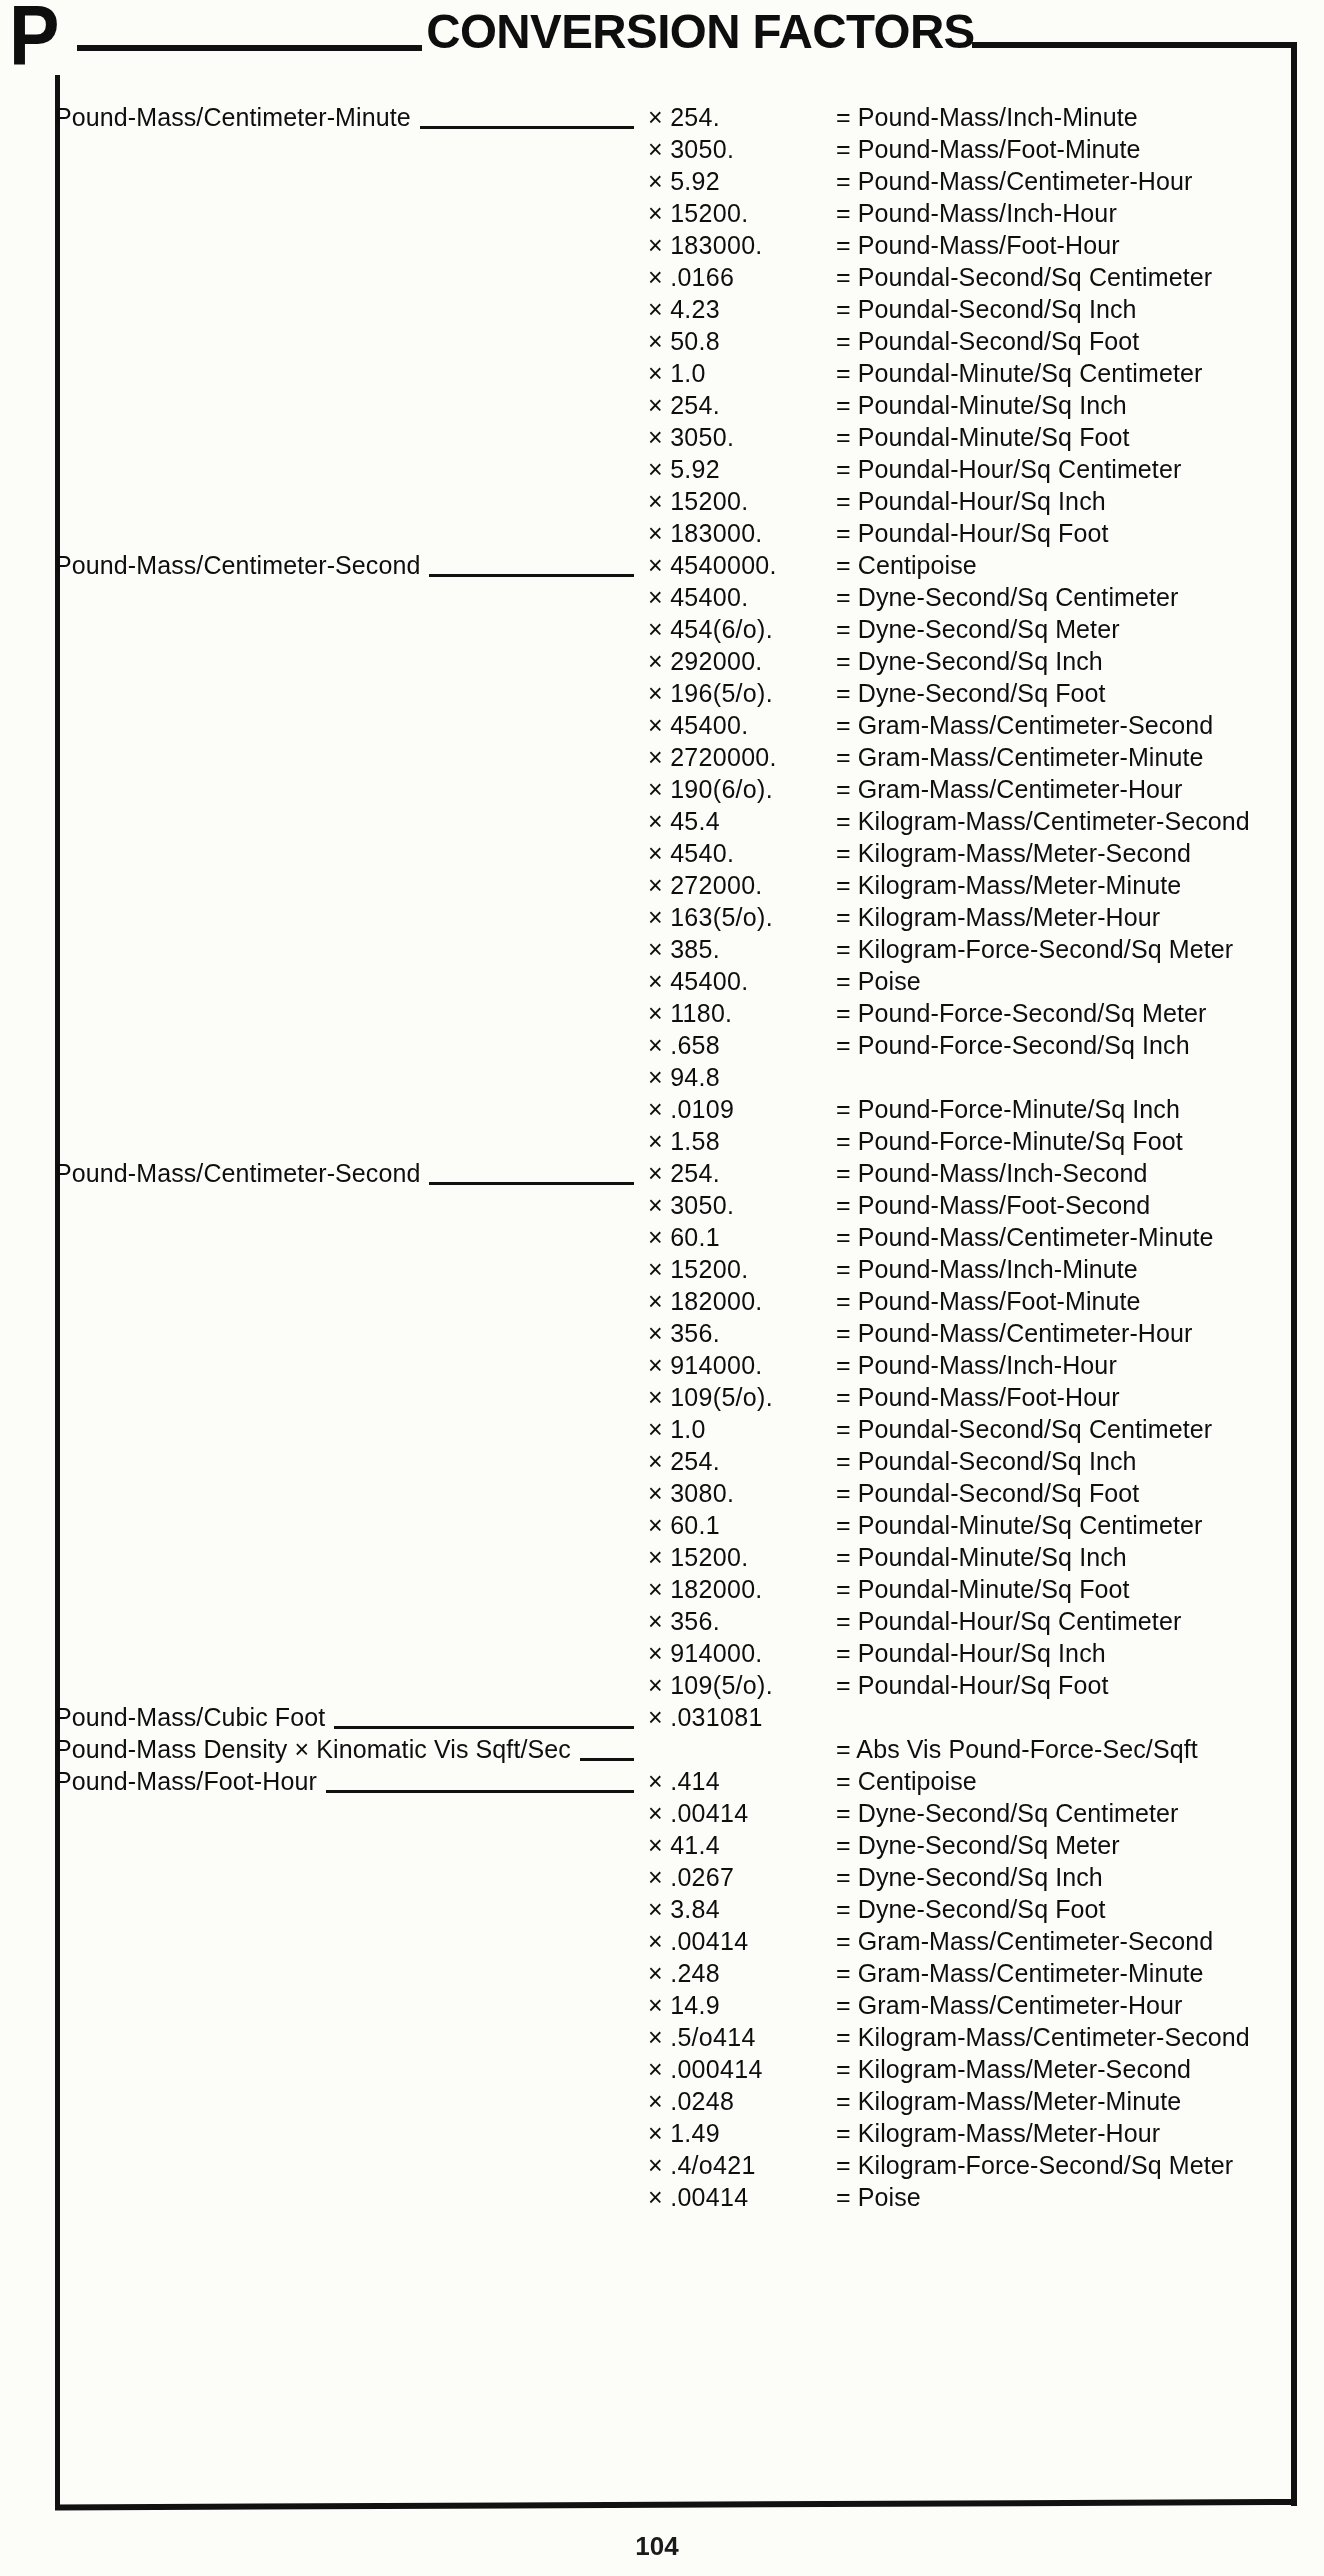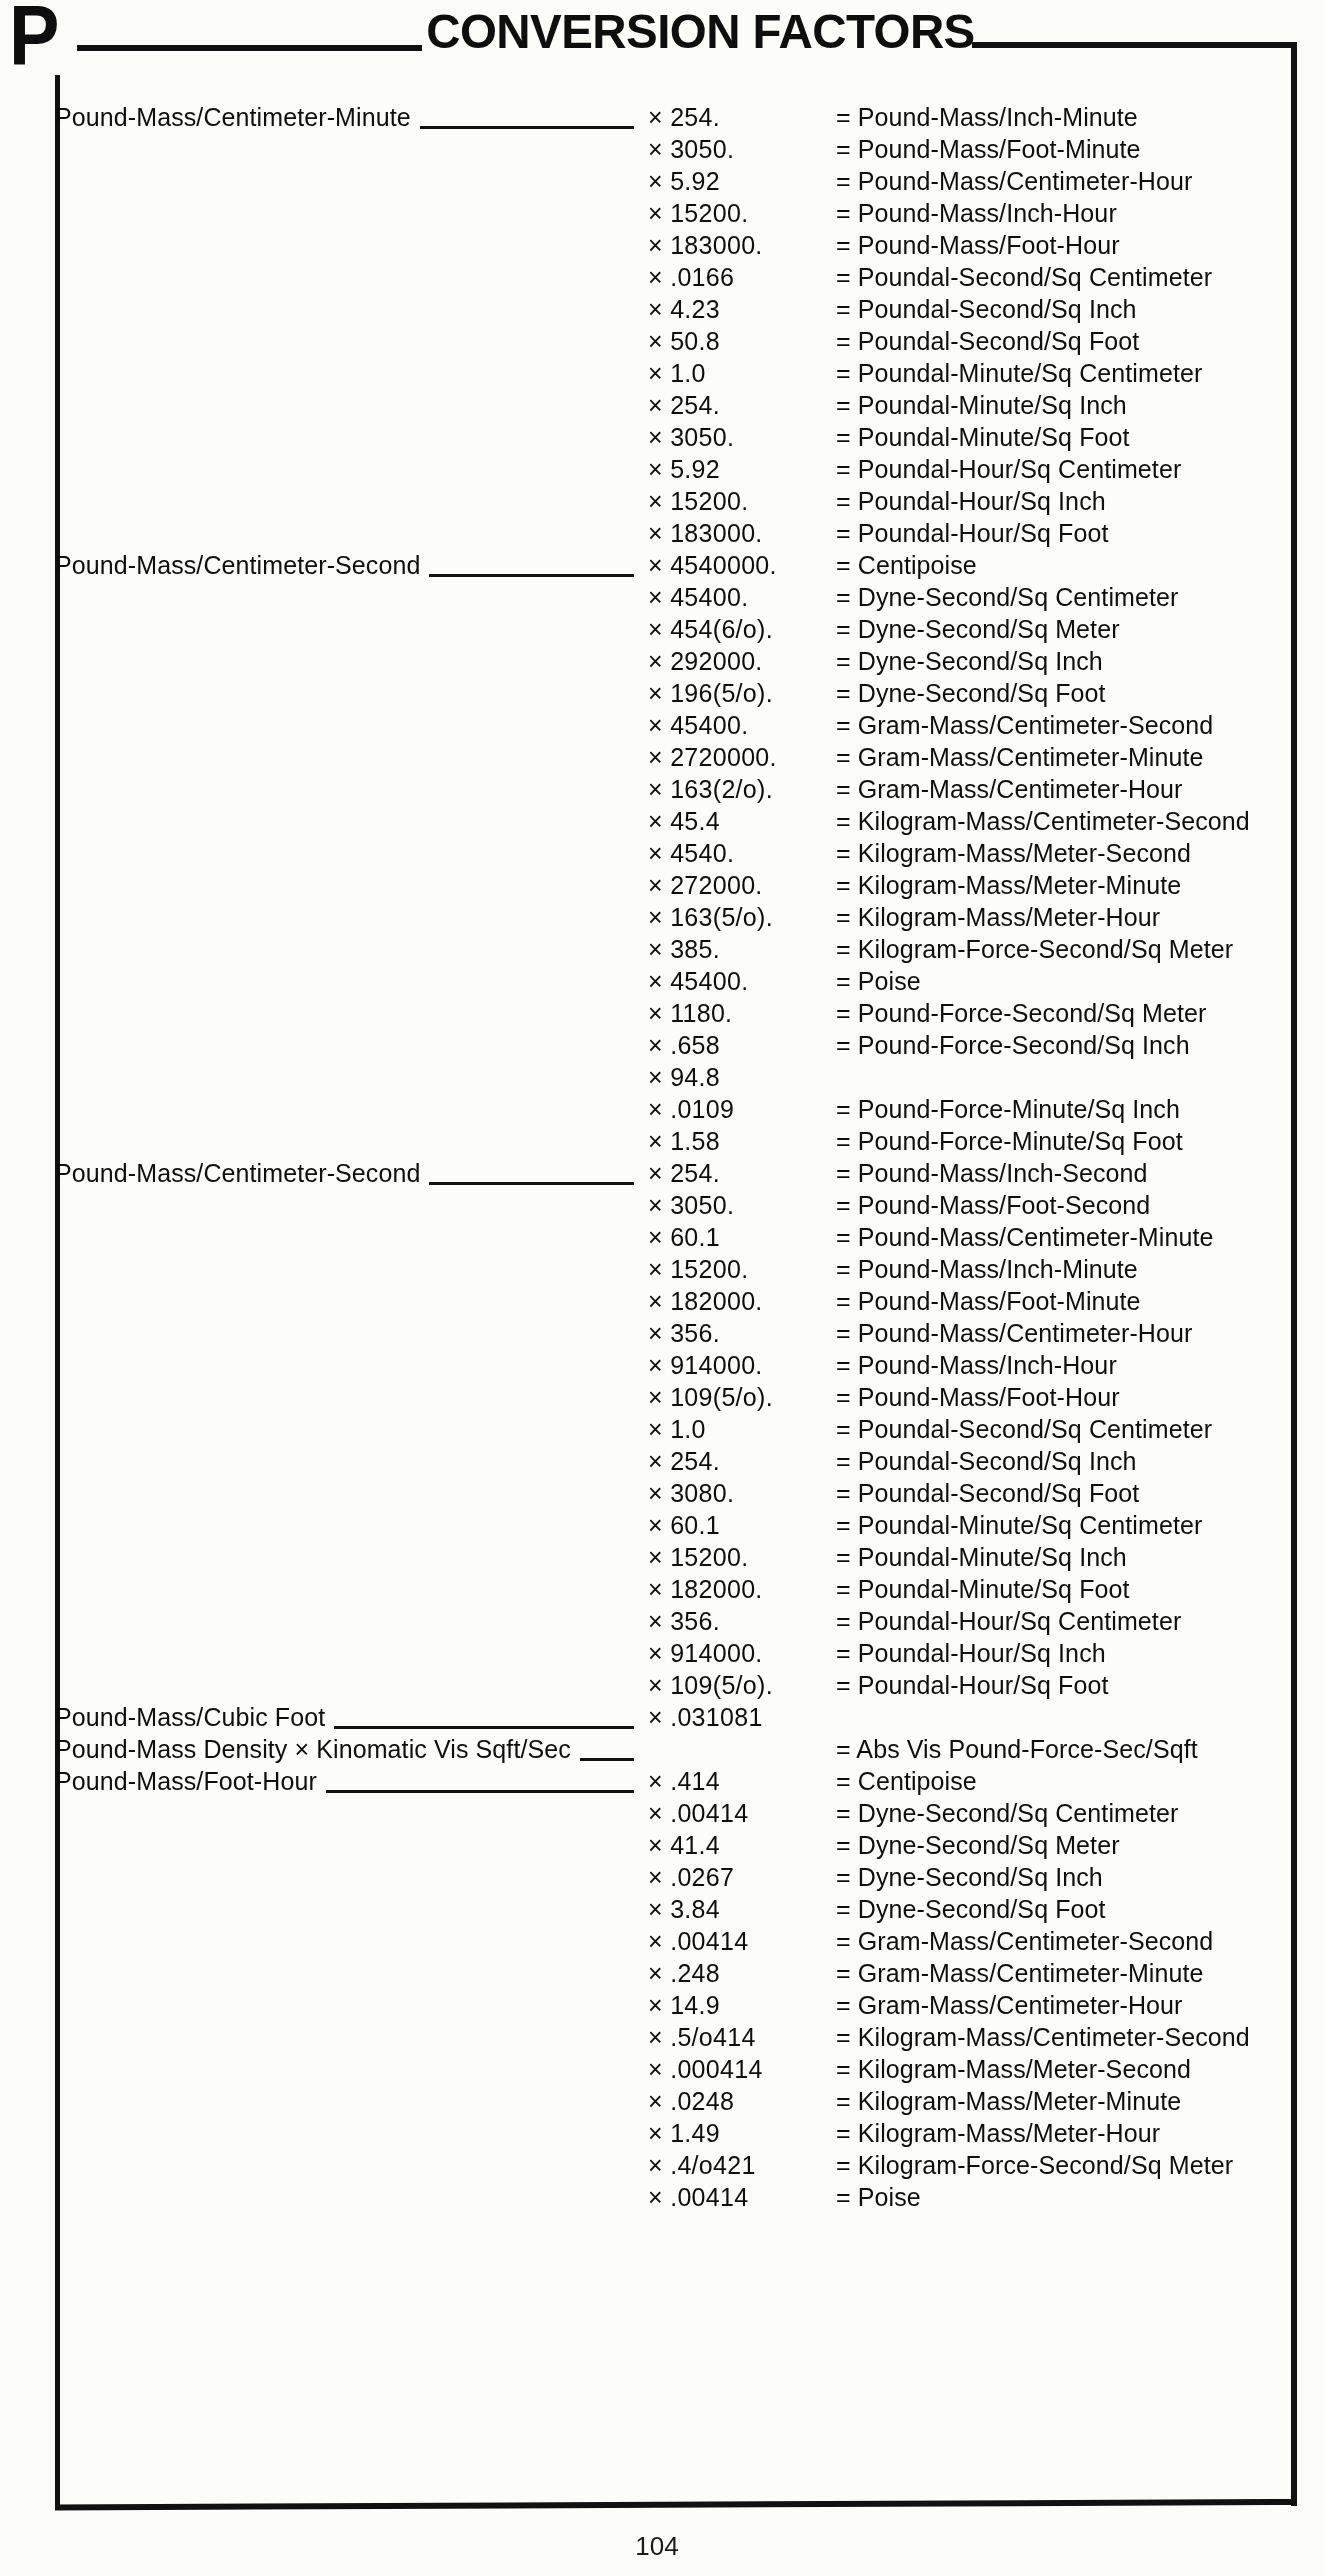--- a/index.html
+++ b/index.html
@@ -68,20 +68,21 @@
   .cell-factor { width: 188px; letter-spacing: 0.3px; }
   .cell-result { flex: 1; letter-spacing: 0.1px; overflow: hidden; }
   .page-number {
     position: absolute;
     left: 0;
     top: 2531px;
     width: 1314px;
     text-align: center;
     font-size: 26px;
     color: #1a1a1a;
+    font-weight: bold;
   }
 </style>
 </head>
 <body>
 
 <div class="page">
 
   <div class="corner-letter">P</div>
 
   <div class="rule rule-left"></div>
@@ -282,21 +283,21 @@
     </div>
     <div class="cell-factor">× 2720000.</div>
     <div class="cell-result">= Gram-Mass/Centimeter-Minute</div>
   </div>
 
   <div class="row">
     <div class="cell-label">
       <span class="label-text"></span>
 
     </div>
-    <div class="cell-factor">× 163(2/o).</div>
+    <div class="cell-factor">× 190(6/o).</div>
     <div class="cell-result">= Gram-Mass/Centimeter-Hour</div>
   </div>
 
   <div class="row">
     <div class="cell-label">
       <span class="label-text"></span>
 
     </div>
     <div class="cell-factor">× 45.4</div>
     <div class="cell-result">= Kilogram-Mass/Centimeter-Second</div>

